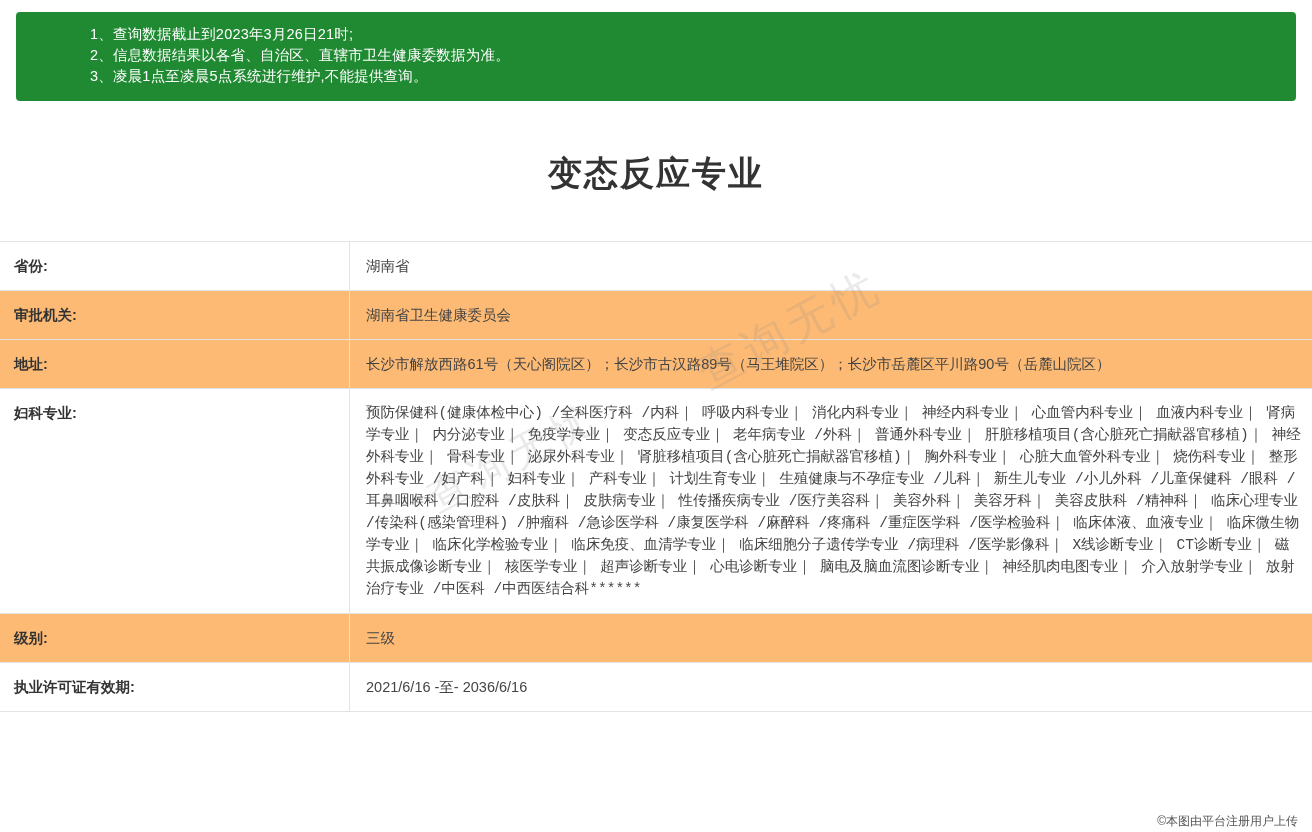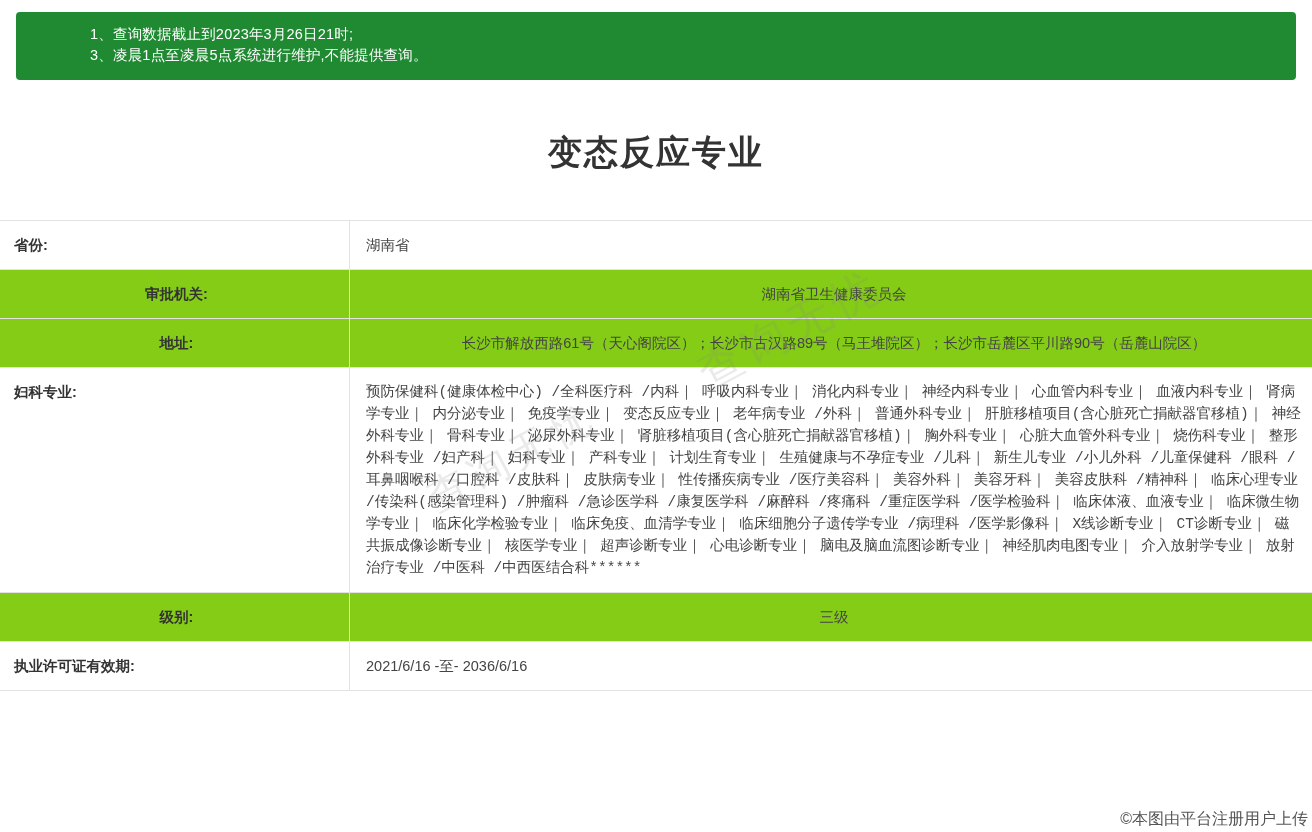--- a/index.html
+++ b/index.html
@@ -65,22 +65,21 @@
     width: 325px;
     font-weight: bold;
     color: #333333;
     border-right: 1px solid #e3e3e3;
   }
   td.value-cell {
     color: #444444;
     padding-left: 16px;
   }
   tr.alt {
-    background: #84cc16;
-    text-align: center;
+    background: #fdba74;
   }
   .dept-text {
     line-height: 23.5px;
     word-break: break-all;
     font-family: Liberation Mono, monospace;
   }
 
   
   .watermark {
     position: absolute;
@@ -90,32 +89,33 @@
     transform: rotate(-28deg);
     pointer-events: none;
     white-space: nowrap;
     letter-spacing: 6px;
   }
   .wm1 { left: 690px; top: 300px; }
   .wm2 { left: 420px; top: 430px; font-size: 40px; }
 
   .footer-note {
     position: absolute;
-    right: 4px;
+    right: 14px;
     bottom: 2px;
-    font-size: 16px;
+    font-size: 12px;
     color: #555555;
     white-space: nowrap;
   }
 </style>
 </head>
 <body>
 
 <div class="notice-banner">
   <div class="notice-line">1、查询数据截止到2023年3月26日21时;</div>
+  <div class="notice-line">2、信息数据结果以各省、自治区、直辖市卫生健康委数据为准。</div>
   <div class="notice-line">3、凌晨1点至凌晨5点系统进行维护,不能提供查询。</div>
 </div>
 
 <div class="page-title">变态反应专业</div>
 
 <div class="watermark wm1">查询无忧</div>
 <div class="watermark wm2">查询无忧</div>
 
 <table class="info-table">
   <tbody>

